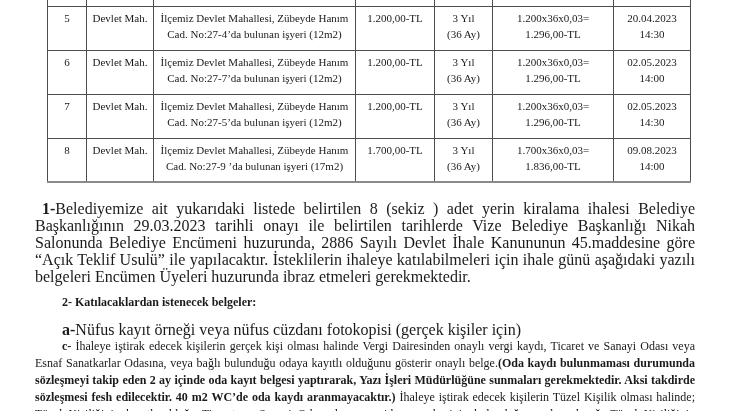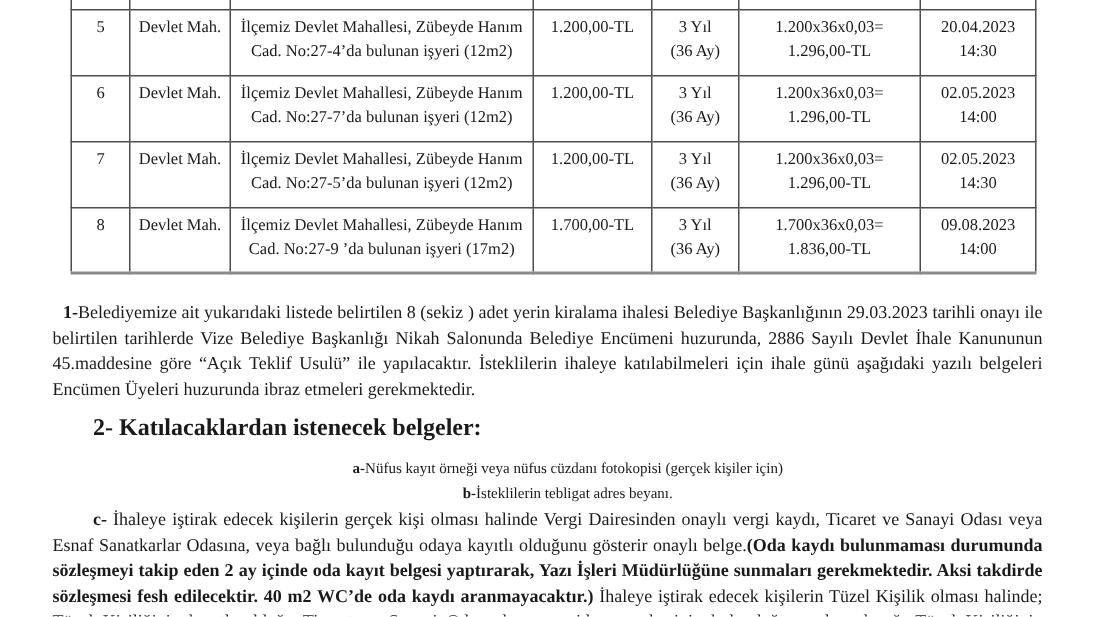--- a/index.html
+++ b/index.html
@@ -29,35 +29,34 @@
     line-height: 16px;
     padding: 3px 2px 0 2px;
     overflow: hidden;
   }
   tr.partial-row { height: 6px; }
   tr.partial-row td { border-top: none; padding: 0; }
   tr.data-row { height: 44px; }
 
   
   .p1 {
-    font-size: 12px; line-height: 17px;
+    font-size: 16px; line-height: 17px;
     text-align: justify;
     margin: 17px 0 0 0;
     text-indent: 7px;
   }
   .h2 {
-    font-size: 16px; line-height: 17px;
+    font-size: 12px; line-height: 17px;
     font-weight: bold;
     margin: 9px 0 0 27px;
   }
   .items { margin-top: 10px; }
   .item-line {
-    font-size: 10px; line-height: 17px;
+    font-size: 16px; line-height: 17px;
     margin: 0 0 0 27px;
-    text-align: center;
   }
   .item-c {
     font-size: 12px; line-height: 17px;
     text-align: justify;
     margin: 0;
     text-indent: 27px;
   }
   b { font-weight: bold; }
 </style>
 </head>
@@ -176,17 +175,16 @@
     </tr>
   </tbody>
     </table>
 
   <p class="p1"><b>1-</b><span>Belediyemize ait yukarıdaki listede belirtilen 8 (sekiz ) adet yerin kiralama ihalesi Belediye Başkanlığının 29.03.2023 tarihli onayı ile belirtilen tarihlerde  Vize Belediye Başkanlığı Nikah Salonunda Belediye Encümeni huzurunda, 2886 Sayılı Devlet İhale Kanununun 45.maddesine göre “Açık Teklif Usulü” ile yapılacaktır. İsteklilerin ihaleye katılabilmeleri için ihale günü aşağıdaki yazılı belgeleri Encümen Üyeleri huzurunda ibraz etmeleri gerekmektedir.</span></p>
 
   <p class="h2">2- Katılacaklardan istenecek belgeler:</p>
 
   <div class="items">
     <p class="item-line"><b>a-</b><span>Nüfus kayıt örneği veya nüfus cüzdanı fotokopisi (gerçek kişiler için)</span></p>
-    <p class="item-line"><b>b-</b><span>İsteklilerin tebligat adres beyanı.</span></p>
     <p class="item-c"><b>c-</b><span> İhaleye iştirak edecek kişilerin gerçek kişi olması halinde Vergi Dairesinden onaylı vergi kaydı, Ticaret ve Sanayi Odası veya Esnaf Sanatkarlar Odasına, veya bağlı bulunduğu odaya kayıtlı olduğunu gösterir onaylı belge.</span><b>(Oda kaydı bulunmaması durumunda sözleşmeyi takip eden 2 ay içinde oda kayıt belgesi yaptırarak, Yazı İşleri Müdürlüğüne sunmaları gerekmektedir. Aksi takdirde sözleşmesi fesh edilecektir. 40 m2 WC’de oda kaydı aranmayacaktır.)</b><span>    İhaleye iştirak edecek kişilerin Tüzel Kişilik olması halinde;  Tüzel Kişiliğinin kayıtlı olduğu Ticaret ve Sanayi Odasından veya idare merkezinin bulunduğu yerden alacağı Tüzel Kişiliğinin faaliyette olduğuna dair belge</span></p>
   </div>
 
 </div>
 
 </body></html>

